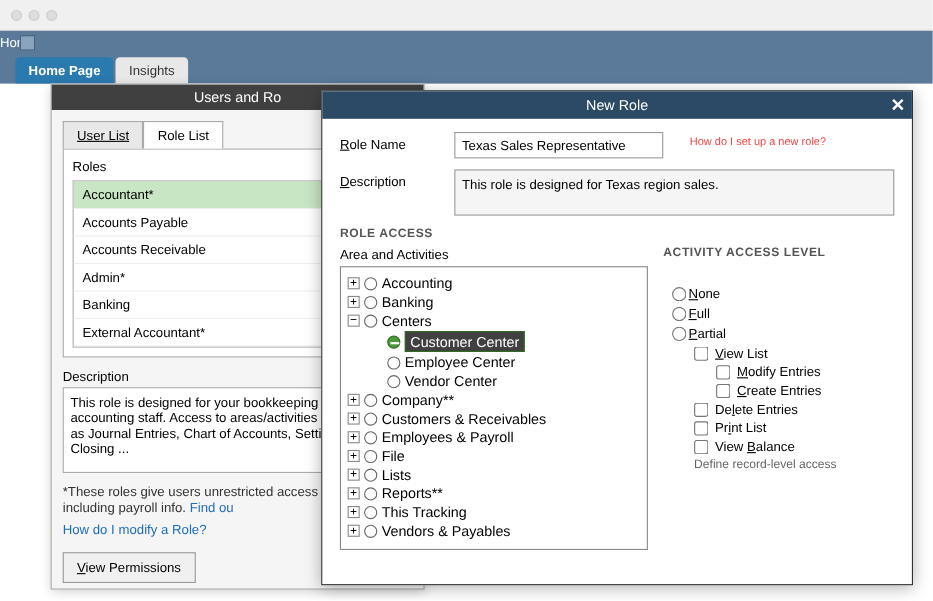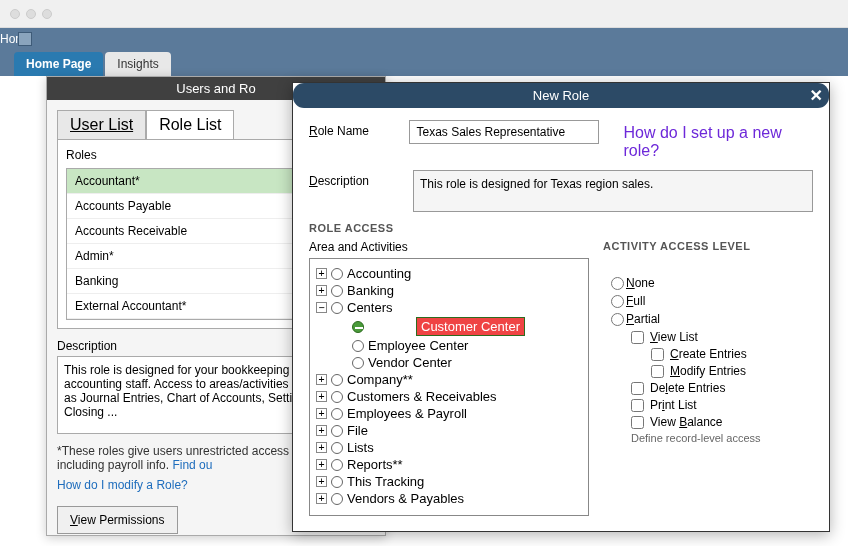--- a/index.html
+++ b/index.html
@@ -7,59 +7,59 @@
 .chrome-bar { height: 28px; background: #f0f0f0; border-bottom: 1px solid #ddd; display: flex; align-items: center; padding-left: 10px; gap: 6px; }
 .chrome-dot { width: 10px; height: 10px; border-radius: 50%; background: #ddd; border: 1px solid #ccc; }
 .app-top-bar { height: 22px; background: #5b7a9a; color: #fff; line-height: 22px; font-size: 12px; position: relative; }
 .app-top-bar .tiny { position: absolute; left: 18px; top: 4px; width: 14px; height: 14px; background: #8aa4bd; border: 1px solid #3e5b78; }
 .tabs-row { height: 26px; background: #5b7a9a; display: flex; align-items: flex-end; padding-left: 14px; gap: 2px; }
 .tabr { padding: 5px 12px; background: #e8e8e8; color: #333; border-radius: 4px 4px 0 0; font-size: 12px; cursor: pointer; }
 .tabr.active { background: #2a7ab0; color: #fff; font-weight: bold; }
 .users-panel { position: absolute; left: 46px; top: 76px; width: 340px; height: 460px; background: #f5f5f5; border: 1px solid #aaa; box-shadow: 0 2px 10px rgba(0,0,0,0.2); }
 .users-title { background: #404040; color: #fff; text-align: center; padding: 4px; font-size: 13px; }
 .sub-tabs { display: flex; margin: 10px 10px 0 10px; }
-.sub-tab { padding: 5px 12px; border: 1px solid #aaa; background: #e8e8e8; font-size: 16px; cursor: pointer; border-bottom: none; }
+.sub-tab { padding: 5px 12px; border: 1px solid #aaa; background: #e8e8e8; font-size: 12px; cursor: pointer; border-bottom: none; }
 .sub-tab.active { background: #fff; }
 .sub-tab .u { text-decoration: underline; }
 .roles-box { background: #fff; border: 1px solid #aaa; margin: 0 10px; padding: 8px; }
 .roles-label { font-size: 12px; margin-bottom: 6px; }
 .roles-list { border: 1px solid #aaa; }
 .role-item { padding: 5px 8px; border-bottom: 1px solid #eee; cursor: pointer; }
 .role-item.selected { background: #c8e6c3; }
 .desc-row { display: flex; gap: 10px; margin: 10px; }
 .desc-col { flex: 1; }
 .desc-label { font-size: 12px; margin-bottom: 3px; }
 .desc-box { border: 1px solid #aaa; background: #fff; padding: 6px; font-size: 12px; height: 78px; overflow: hidden; }
 .note { font-size: 12px; margin: 0 10px; color: #333; }
 .link { color: #1e6dbd; cursor: pointer; }
 .modify-link { margin: 6px 10px; font-size: 12px; }
 .perm-btn { margin: 8px 10px; padding: 6px 12px; background: #f0f0f0; border: 1px solid #999; cursor: pointer; font-size: 12px; }
 .perm-btn .u { text-decoration: underline; }
 .new-role { position: absolute; left: 292px; top: 82px; width: 538px; height: 450px; background: #fff; border: 1px solid #333; box-shadow: 0 3px 14px rgba(0,0,0,0.3); }
-.nr-title { background: #2c4a66; color: #fff; text-align: center; padding: 5px; font-size: 13px; position: relative; border-radius: 11px; }
+.nr-title { background: #2c4a66; color: #fff; text-align: center; padding: 5px; font-size: 13px; position: relative; }
 .nr-close { position: absolute; right: 6px; top: 3px; color: #fff; font-size: 16px; cursor: pointer; font-weight: bold; }
 .nr-body { padding: 12px 16px; }
 .nr-row { display: flex; align-items: flex-start; margin-bottom: 10px; gap: 24px; }
 .nr-label { width: 80px; font-size: 12px; padding-top: 4px; }
 .nr-label .u { text-decoration: underline; }
 .nr-input { flex: 0 0 190px; border: 1px solid #999; padding: 4px 6px; font-size: 12px; }
 .nr-textarea { flex: 1; border: 1px solid #999; background: #f5f5f5; padding: 6px; font-size: 12px; height: 42px; resize: none; font-family: Arial; }
-.nr-link { color: #6d28d9; font-size: 16px; cursor: pointer; padding-top: 4px; }
+.nr-link { color: #ef4444; font-size: 10px; cursor: pointer; padding-top: 4px; }
 .section-h { font-size: 11px; font-weight: bold; color: #555; letter-spacing: 0.5px; margin: 8px 0 6px 0; }
 .sub-h { font-size: 12px; margin-bottom: 4px; }
 .access-row { display: flex; gap: 14px; }
 .tree-box { border: 1px solid #888; width: 280px; height: 258px; padding: 6px; overflow: hidden; }
 .tree-item { display: flex; align-items: center; gap: 4px; padding: 1px 0; font-size: 13px; }
 .tree-child { margin-left: 36px; }
 .exp { width: 11px; height: 11px; border: 1px solid #888; display: inline-flex; align-items: center; justify-content: center; font-size: 10px; line-height: 1; cursor: pointer; font-family: monospace; }
 .circ { width: 12px; height: 12px; border: 1px solid #666; border-radius: 50%; display: inline-block; }
 .circ.sel { background: #4a9b3a; border-color: #2d6b1f; position: relative; }
 .circ.sel::after { content: ""; position: absolute; left: 2px; top: 5px; width: 8px; height: 2px; background: #fff; }
 .tree-text { cursor: pointer; }
-.tree-text.hl { background: #ef4444; color: #fff; padding: 1px 4px; border: 1px solid #2d6b1f; margin-left: 48px; }
+.tree-text.hl { background: #404040; color: #fff; padding: 1px 4px; border: 1px solid #2d6b1f; }
 .access-col { flex: 1; }
 .radio-row { display: flex; align-items: center; gap: 2px; margin: 4px 0 4px 8px; font-size: 12px; }
 .radio-row input { cursor: pointer; }
 .radio-row .u { text-decoration: underline; }
 .cb-row { display: flex; align-items: center; gap: 6px; margin: 3px 0 3px 28px; font-size: 12px; }
 .cb-row input { cursor: pointer; }
 .cb-row .u { text-decoration: underline; }
 .custom-note { font-size: 11px; color: #666; margin-left: 28px; }
 </style>
 </head>
@@ -218,25 +218,25 @@
         <label class="radio-row">
             <input type="radio" name="lvl" style="">
             <span><span class="u">P</span>artial</span>
           </label>
         <label class="cb-row">
             <input type="checkbox" style="">
             <span><span class="u">V</span>iew List</span>
           </label>
         <label class="cb-row" style="margin-left:48px">
             <input type="checkbox" style="">
+            <span><span class="u">M</span>odify Entries</span>
+          </label>
+        <label class="cb-row" style="margin-left:48px">
+            <input type="checkbox" style="">
             <span><span class="u">C</span>reate Entries</span>
-          </label>
-        <label class="cb-row" style="margin-left:48px">
-            <input type="checkbox" style="">
-            <span><span class="u">M</span>odify Entries</span>
           </label>
         <label class="cb-row" style="">
             <input type="checkbox" style="">
             <span>De<span class="u">l</span>ete Entries</span>
           </label>
         <label class="cb-row">
             <input type="checkbox" style="">
             <span>Pr<span class="u">i</span>nt List</span>
           </label>
         <label class="cb-row">

